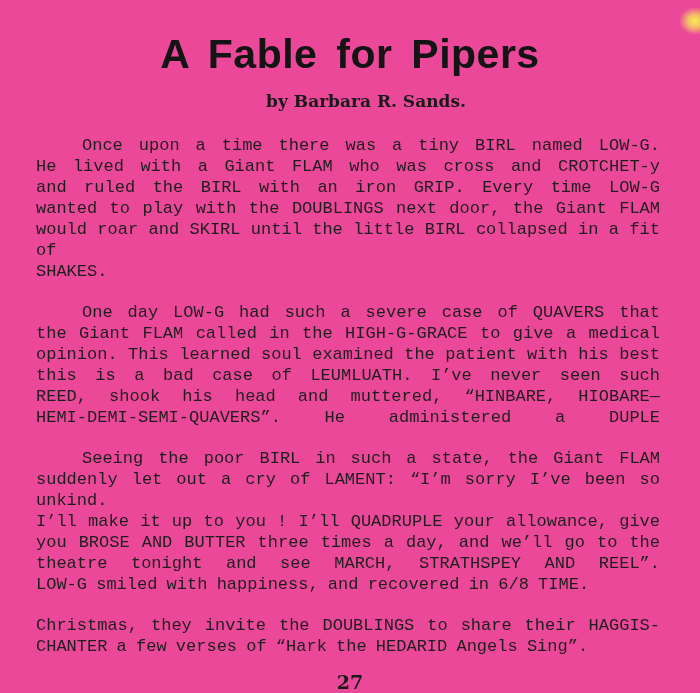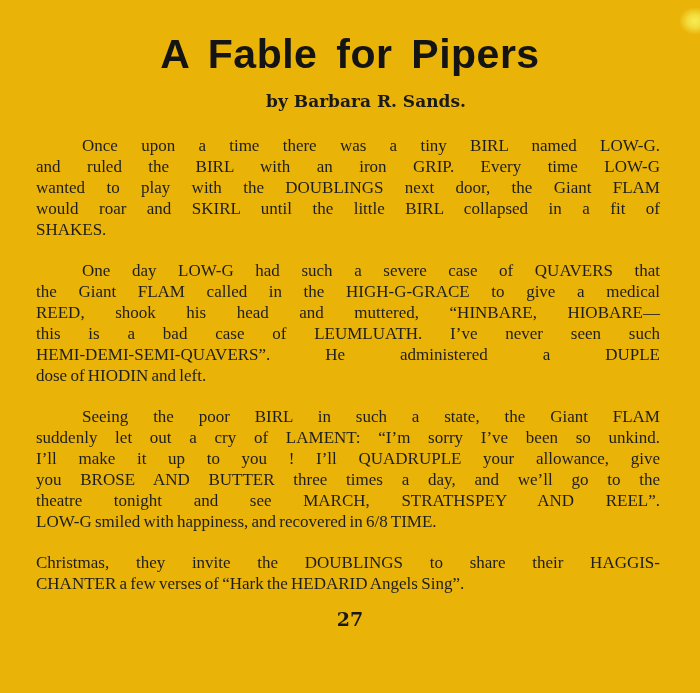--- a/index.html
+++ b/index.html
@@ -4,21 +4,21 @@
 <style>
   html, body {
     margin: 0;
     padding: 0;
     background: #ffffff;
   }
   .page {
     position: relative;
     width: 700px;
     height: 693px;
-    background: #eab308;
+    background: #ec4899;
     overflow: hidden;
     color: #1e1e1e;
   }
   .title {
     margin: 0;
     padding-top: 29px;
     text-align: center;
     font-family: "Liberation Sans", sans-serif;
     font-weight: bold;
     font-size: 41px;
@@ -38,21 +38,21 @@
     margin-left: 32px;
   }
   .body {
     margin: 23px 0 0 36px;
     width: 624px;
   }
   .para + .para {
     margin-top: 20px;
   }
   .line {
-    font-family: Liberation Serif, serif;
+    font-family: Liberation Mono, monospace;
     font-size: 17px;
     line-height: 21px;
     word-spacing: -1px;
     text-align: justify;
     text-align-last: justify;
     white-space: normal;
     color: #1e1e1e;
   }
   .line.last {
     text-align-last: left;
@@ -87,32 +87,33 @@
 
   <div class="stain"></div>
 
   <h1 class="title">A Fable for Pipers</h1>
 
   <div class="byline">by Barbara R. Sands.</div>
 
   <div class="body">
     <div class="para">
         <div class="line first">Once upon a time there was a tiny BIRL named LOW-G.</div>
+        <div class="line">He lived with a Giant FLAM who was cross and CROTCHET-y</div>
         <div class="line">and ruled the BIRL with an iron GRIP.  Every time LOW-G</div>
         <div class="line">wanted to play with the DOUBLINGS next door, the Giant FLAM</div>
         <div class="line">would roar and SKIRL until the little BIRL collapsed in a fit of</div>
         <div class="line last">SHAKES.</div>
       </div>
     <div class="para">
         <div class="line first">One day LOW-G had such a severe case of QUAVERS that</div>
         <div class="line">the Giant FLAM called in the HIGH-G-GRACE to give a medical</div>
+        <div class="line">opinion.  This learned soul examined the patient with his best</div>
+        <div class="line">this is a bad case of LEUMLUATH.  I’ve never seen such</div>
         <div class="line">REED, shook his head and muttered, “HINBARE, HIOBARE—</div>
-        <div class="line">this is a bad case of LEUMLUATH.  I’ve never seen such</div>
         <div class="line">HEMI-DEMI-SEMI-QUAVERS”.  He administered a DUPLE</div>
-        <div class="line last">dose of HIODIN and left.</div>
       </div>
     <div class="para">
         <div class="line first">Seeing the poor BIRL in such a state, the Giant FLAM</div>
         <div class="line">suddenly let out a cry of LAMENT: “I’m sorry I’ve been so unkind.</div>
         <div class="line">I’ll make it up to you !  I’ll QUADRUPLE your allowance, give</div>
         <div class="line">you BROSE AND BUTTER three times a day, and we’ll go to the</div>
         <div class="line">theatre tonight and see MARCH, STRATHSPEY AND REEL”.</div>
         <div class="line last">LOW-G smiled with happiness, and recovered in 6/8 TIME.</div>
       </div>
     <div class="para">

